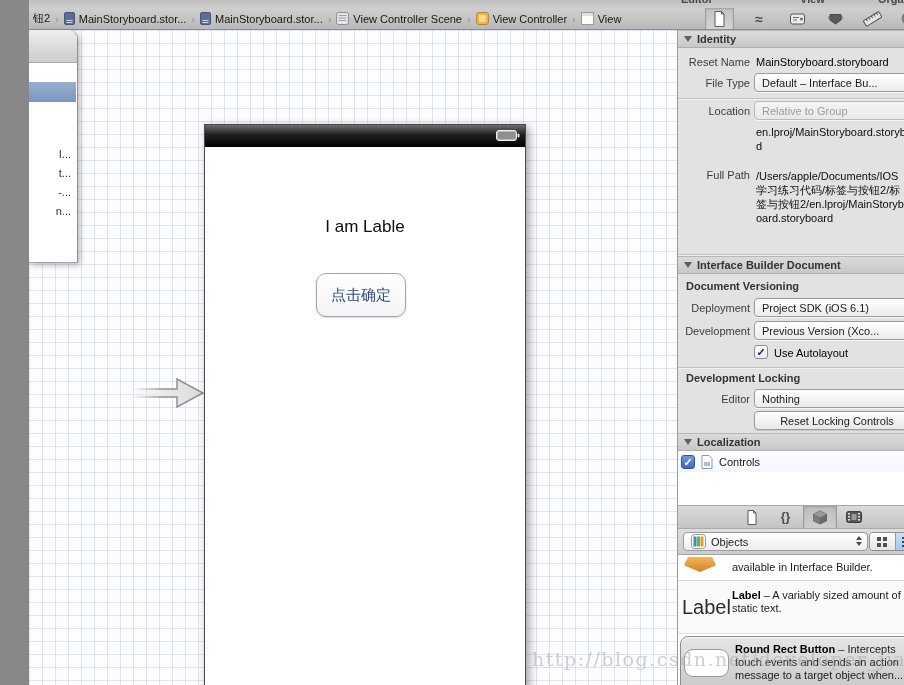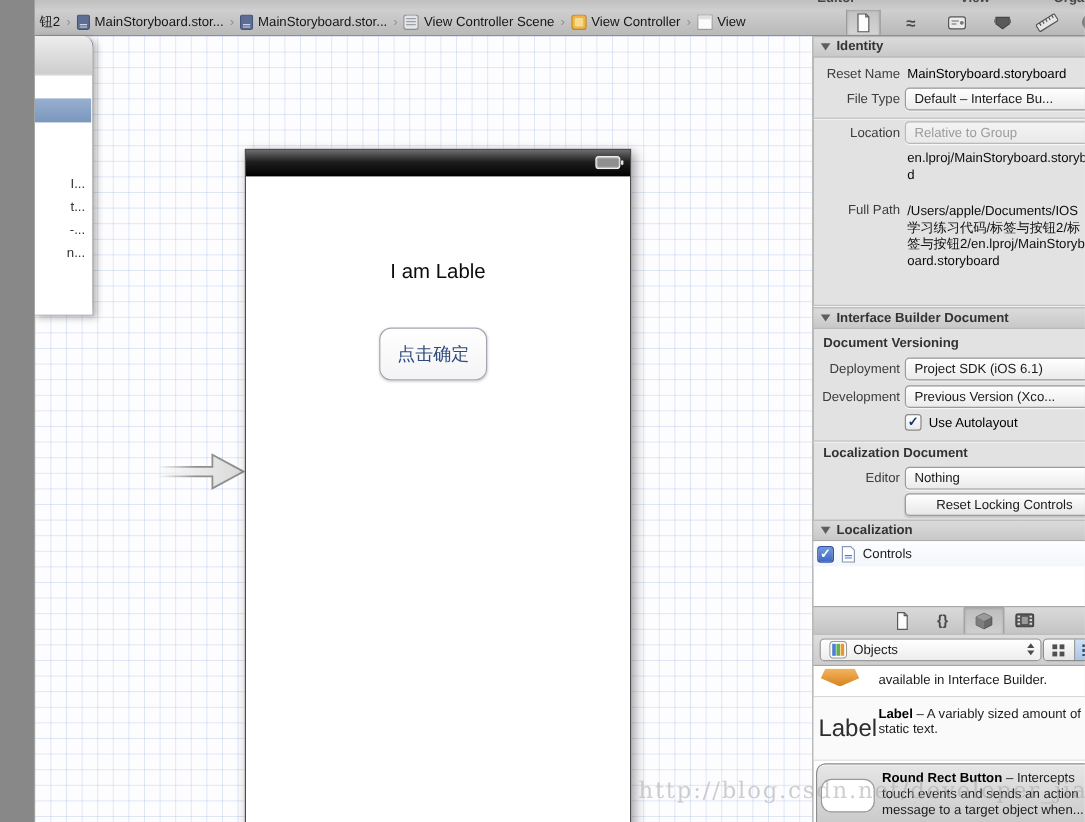--- a/index.html
+++ b/index.html
@@ -325,21 +325,21 @@
       <span class="droparrow"></span>
     </div>
 
     <span class="cb" style="left:76px;top:315px">
       <span>✓</span>
     </span>
     <span class="fvalue" style="left:96px;top:317px">Use Autolayout</span>
 
     <div class="sep" style="top:337px"></div>
 
-    <span class="grouplabel" style="top:342px">Localization Document</span>
+    <span class="grouplabel" style="top:342px">Development Locking</span>
 
     <span class="flabel" style="top:363px">Editor</span>
     <div class="popup" style="top:359px">
       <span class="ptxt">Nothing</span>
       <span class="stepper">
           <i class="up"></i>
           <i class="dn"></i>
         </span>
     </div>
 

